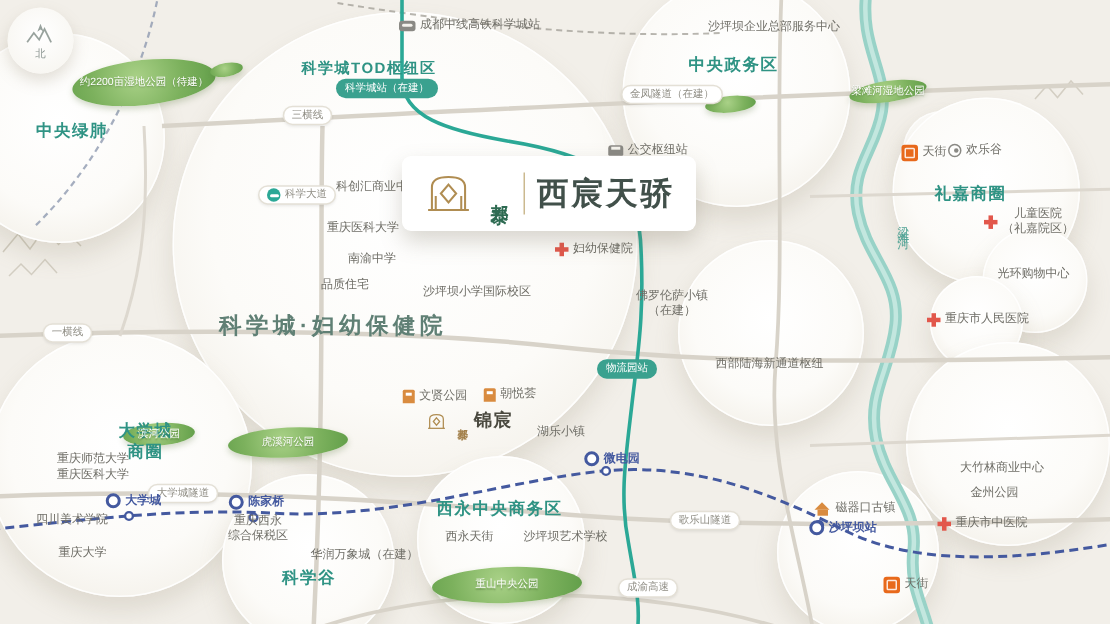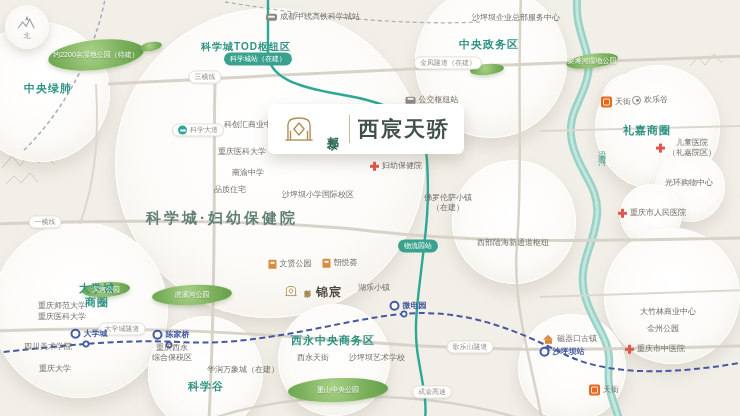--- a/index.html
+++ b/index.html
@@ -58,21 +58,21 @@
   
   .logo-card{position:absolute;left:268px;top:104px;display:flex;align-items:center;gap:8px;
     padding:8px 14px;background:#ffffff;border-radius:6px;z-index:8;
     box-shadow:0 7px 15px rgba(120,110,90,.28);}
   .logo-brand{writing-mode:vertical-rl;font-size:12px;font-weight:bold;color:#2e6b52;letter-spacing:3px;}
   .logo-sep{width:1px;height:28px;background:#cbb98f;}
   .logo-name{font-family:"DejaVu Serif","Liberation Serif",serif;font-size:21px;font-weight:bold;
     color:#41504a;letter-spacing:2px;}
 
   
-  .logo2{position:absolute;left:284px;top:284px;display:flex;align-items:flex-start;gap:4px;z-index:7;}
+  .logo2{position:absolute;left:284px;top:272px;display:flex;align-items:center;gap:4px;z-index:7;}
   .logo2-brand{writing-mode:vertical-rl;font-size:7px;font-weight:bold;color:#a3814c;letter-spacing:1px;}
   .logo2-name{font-size:12px;font-weight:bold;color:#4a493f;letter-spacing:1px;}
 
   
   .compass{position:absolute;left:5px;top:5px;width:44px;height:44px;border-radius:50%;z-index:8;
     background:radial-gradient(circle at 50% 42%, #ffffff, #f6f4ee);
     box-shadow:0 5px 10px rgba(146,134,112,.25);
     display:flex;flex-direction:column;align-items:center;justify-content:center;}
   .compass .n{font-size:7px;color:#8a9490;margin-top:1px;}
 </style>

